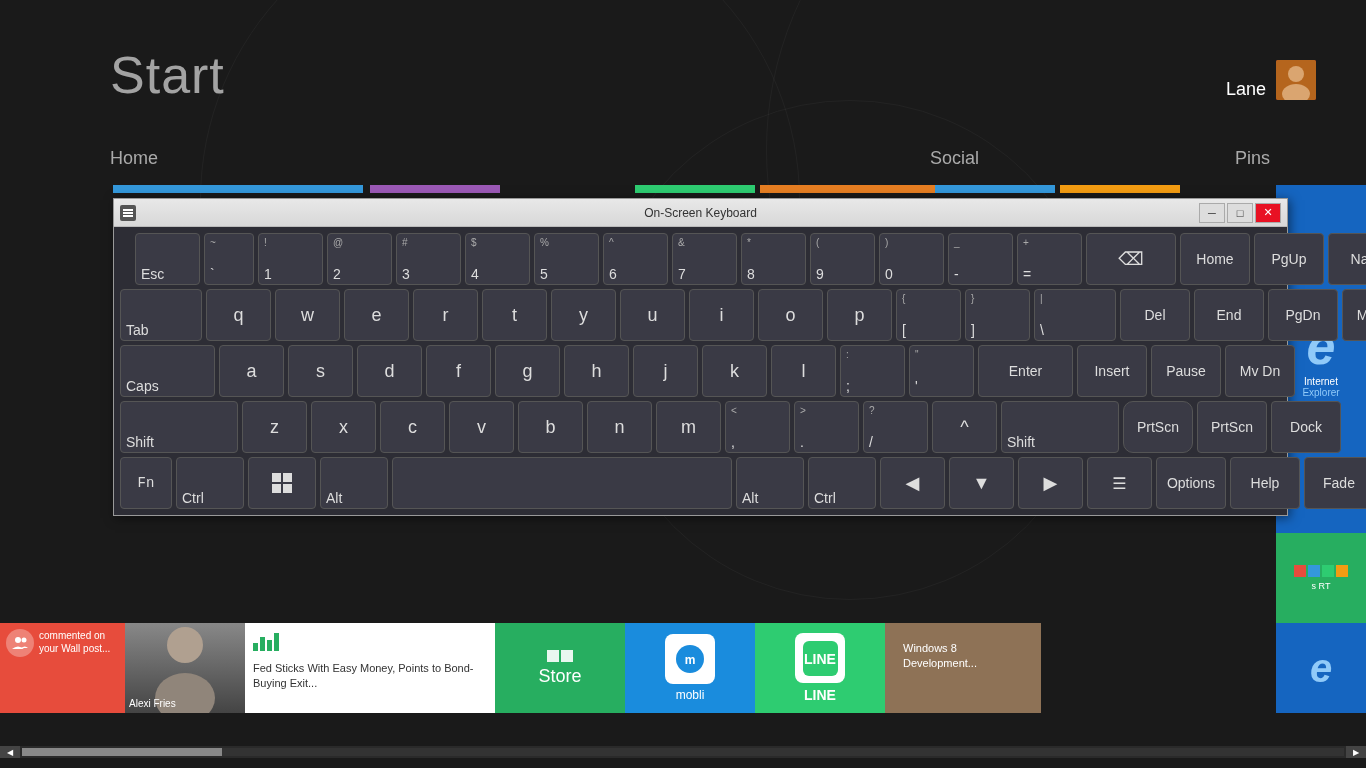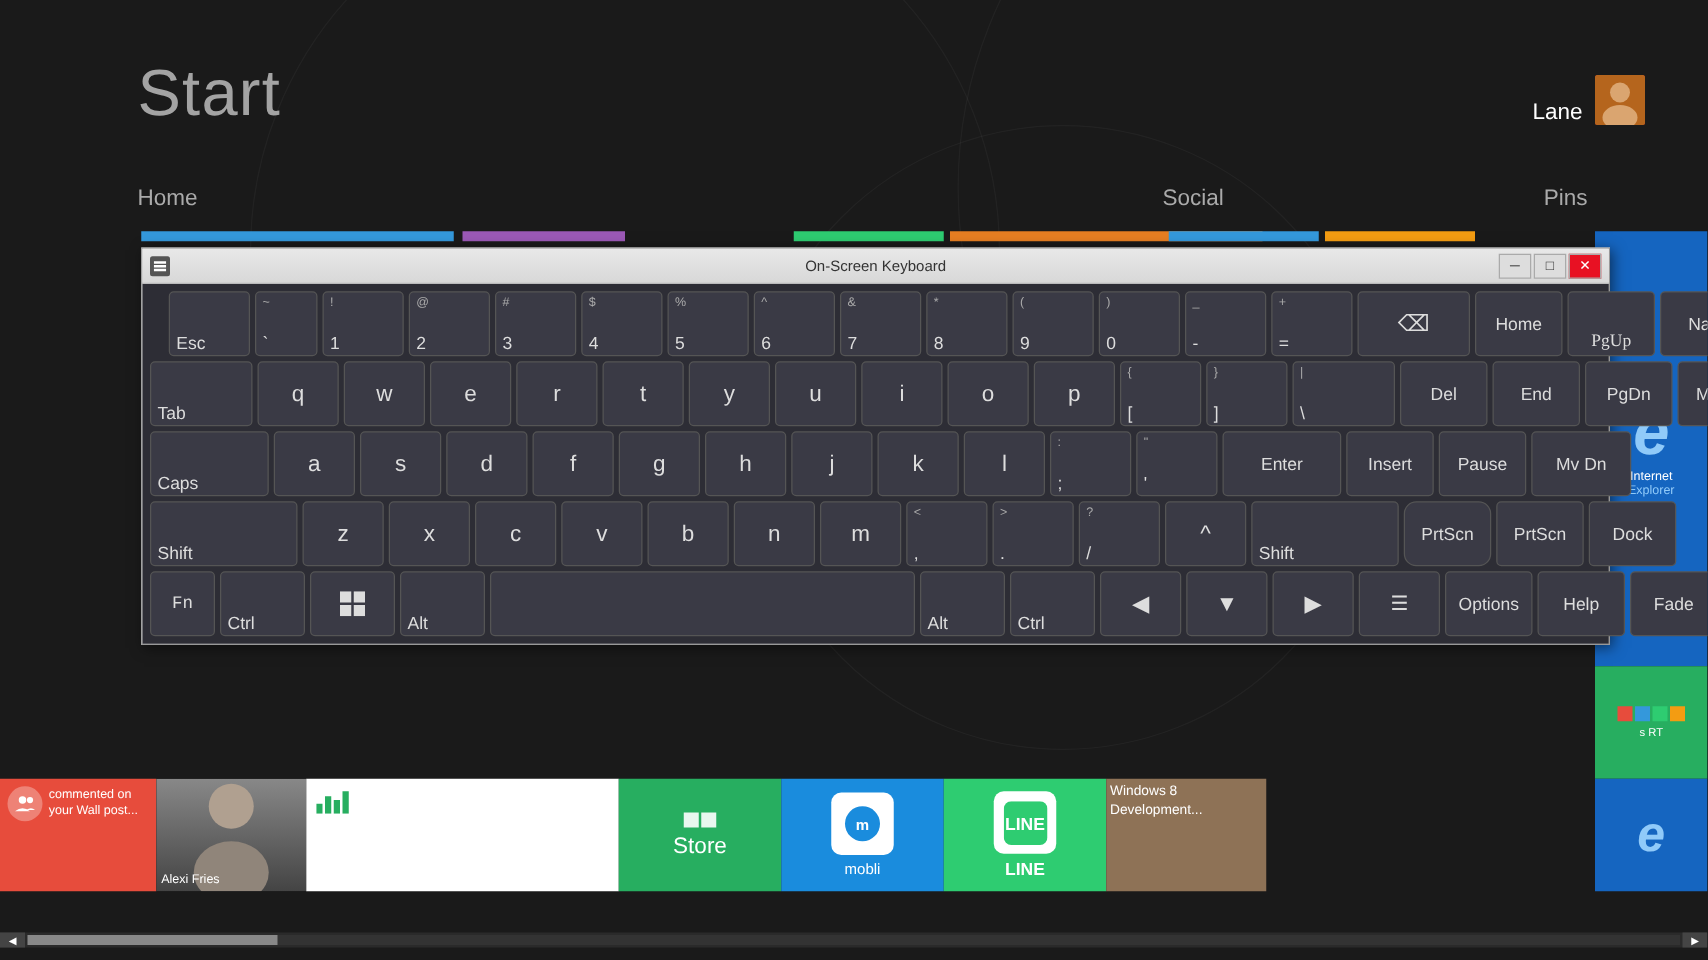--- a/index.html
+++ b/index.html
@@ -248,21 +248,21 @@
     .w-pgdn  { width: 70px; }
     .w-insert { width: 70px; }
     .w-pause { width: 70px; }
     .w-prtscn { width: 70px; border-radius: 10px; }
     .w-scrlk { width: 70px; }
     .w-dock  { width: 70px; }
     .w-options { width: 70px; }
     .w-help  { width: 70px; }
     .w-fade  { width: 70px; }
     .w-mvup  { width: 70px; }
-    .w-mvdn  { width: 80px; }
+    .w-mvdn  { width: 70px; }
 
     .kb-key-label {
       font-size: 14px;
       line-height: 1;
     }
 
     
     .color-strip {
       position: absolute;
       top: 185px;
@@ -439,21 +439,21 @@
       <div class="kb-key w-num">
           <span class="key-top">+</span>
           <span class="kb-key-label">=</span>
         </div>
       <div class="kb-key w-backspace" style="align-items:center; justify-content:center;">
           <span style="font-size:18px;">⌫</span>
         </div>
       <div class="kb-key w-home" style="align-items:center; justify-content:center;">
           <span class="kb-key-label">Home</span>
         </div>
-      <div class="kb-key w-pgup" style="align-items:center; font-family:Liberation Serif, serif;">
+      <div class="kb-key w-pgup" style="align-items:center; justify-content:center;">
           <span class="kb-key-label">PgUp</span>
         </div>
       <div class="kb-key w-nav" style="align-items:center; justify-content:center;">
           <span class="kb-key-label">Nav</span>
         </div>
     </div>
 
     <div class="kb-row">
       <div class="kb-key w-tab">
           <span class="kb-key-label">Tab</span>
@@ -701,20 +701,21 @@
 
   <div style="width:250px; background:white; display:flex; flex-direction:column; padding:8px; gap:4px;">
     <div style="color:#27ae60; font-size:22px;">
       <svg width="28" height="20" viewBox="0 0 28 20">
         <rect x="0" y="12" width="5" height="8" fill="#27ae60"></rect>
         <rect x="7" y="6" width="5" height="14" fill="#27ae60"></rect>
         <rect x="14" y="9" width="5" height="11" fill="#27ae60"></rect>
         <rect x="21" y="2" width="5" height="18" fill="#27ae60"></rect>
       </svg>
     </div>
+    <div style="color:#333; font-size:11px; line-height:1.4;">Fed Sticks With Easy Money, Points to Bond-Buying Exit...</div>
   </div>
 
   <div style="width:130px; background:#27ae60; display:flex; flex-direction:column; align-items:center; justify-content:center; gap:4px;">
     <div style="display:flex;gap:2px;">
       <div style="width:12px;height:12px;background:white;opacity:0.9;"></div>
       <div style="width:12px;height:12px;background:white;opacity:0.9;"></div>
     </div>
     <div style="color:white; font-size:18px; font-weight:300;">Store</div>
   </div>
 
@@ -731,21 +732,21 @@
   <div style="width:130px; background:#2ecc71; display:flex; flex-direction:column; align-items:center; justify-content:center; gap:4px;">
     <div style="width:50px; height:50px; background:white; border-radius:8px; display:flex; align-items:center; justify-content:center;">
       <svg width="35" height="35" viewBox="0 0 35 35">
         <rect width="35" height="35" rx="6" fill="#2ecc71"></rect>
         <text x="17" y="23" text-anchor="middle" fill="white" font-size="14" font-weight="bold">LINE</text>
       </svg>
     </div>
     <div style="color:white; font-size:14px; font-weight:bold;">LINE</div>
   </div>
 
-  <div style="width:128px; background:#8e7256; padding:3px; display:flex; flex-direction:column; gap:4px;">
+  <div style="width:156px; background:#8e7256; padding:18px; display:flex; flex-direction:column; gap:4px;">
     <div style="color:white; font-size:11px; line-height:1.4;">Windows 8 Development...</div>
   </div>
 
 </div>
 
 <div class="scrollbar-container">
   <div class="scroll-left-btn">◀</div>
   <div class="scrollbar-track">
     <div class="scrollbar-thumb"></div>
   </div>

